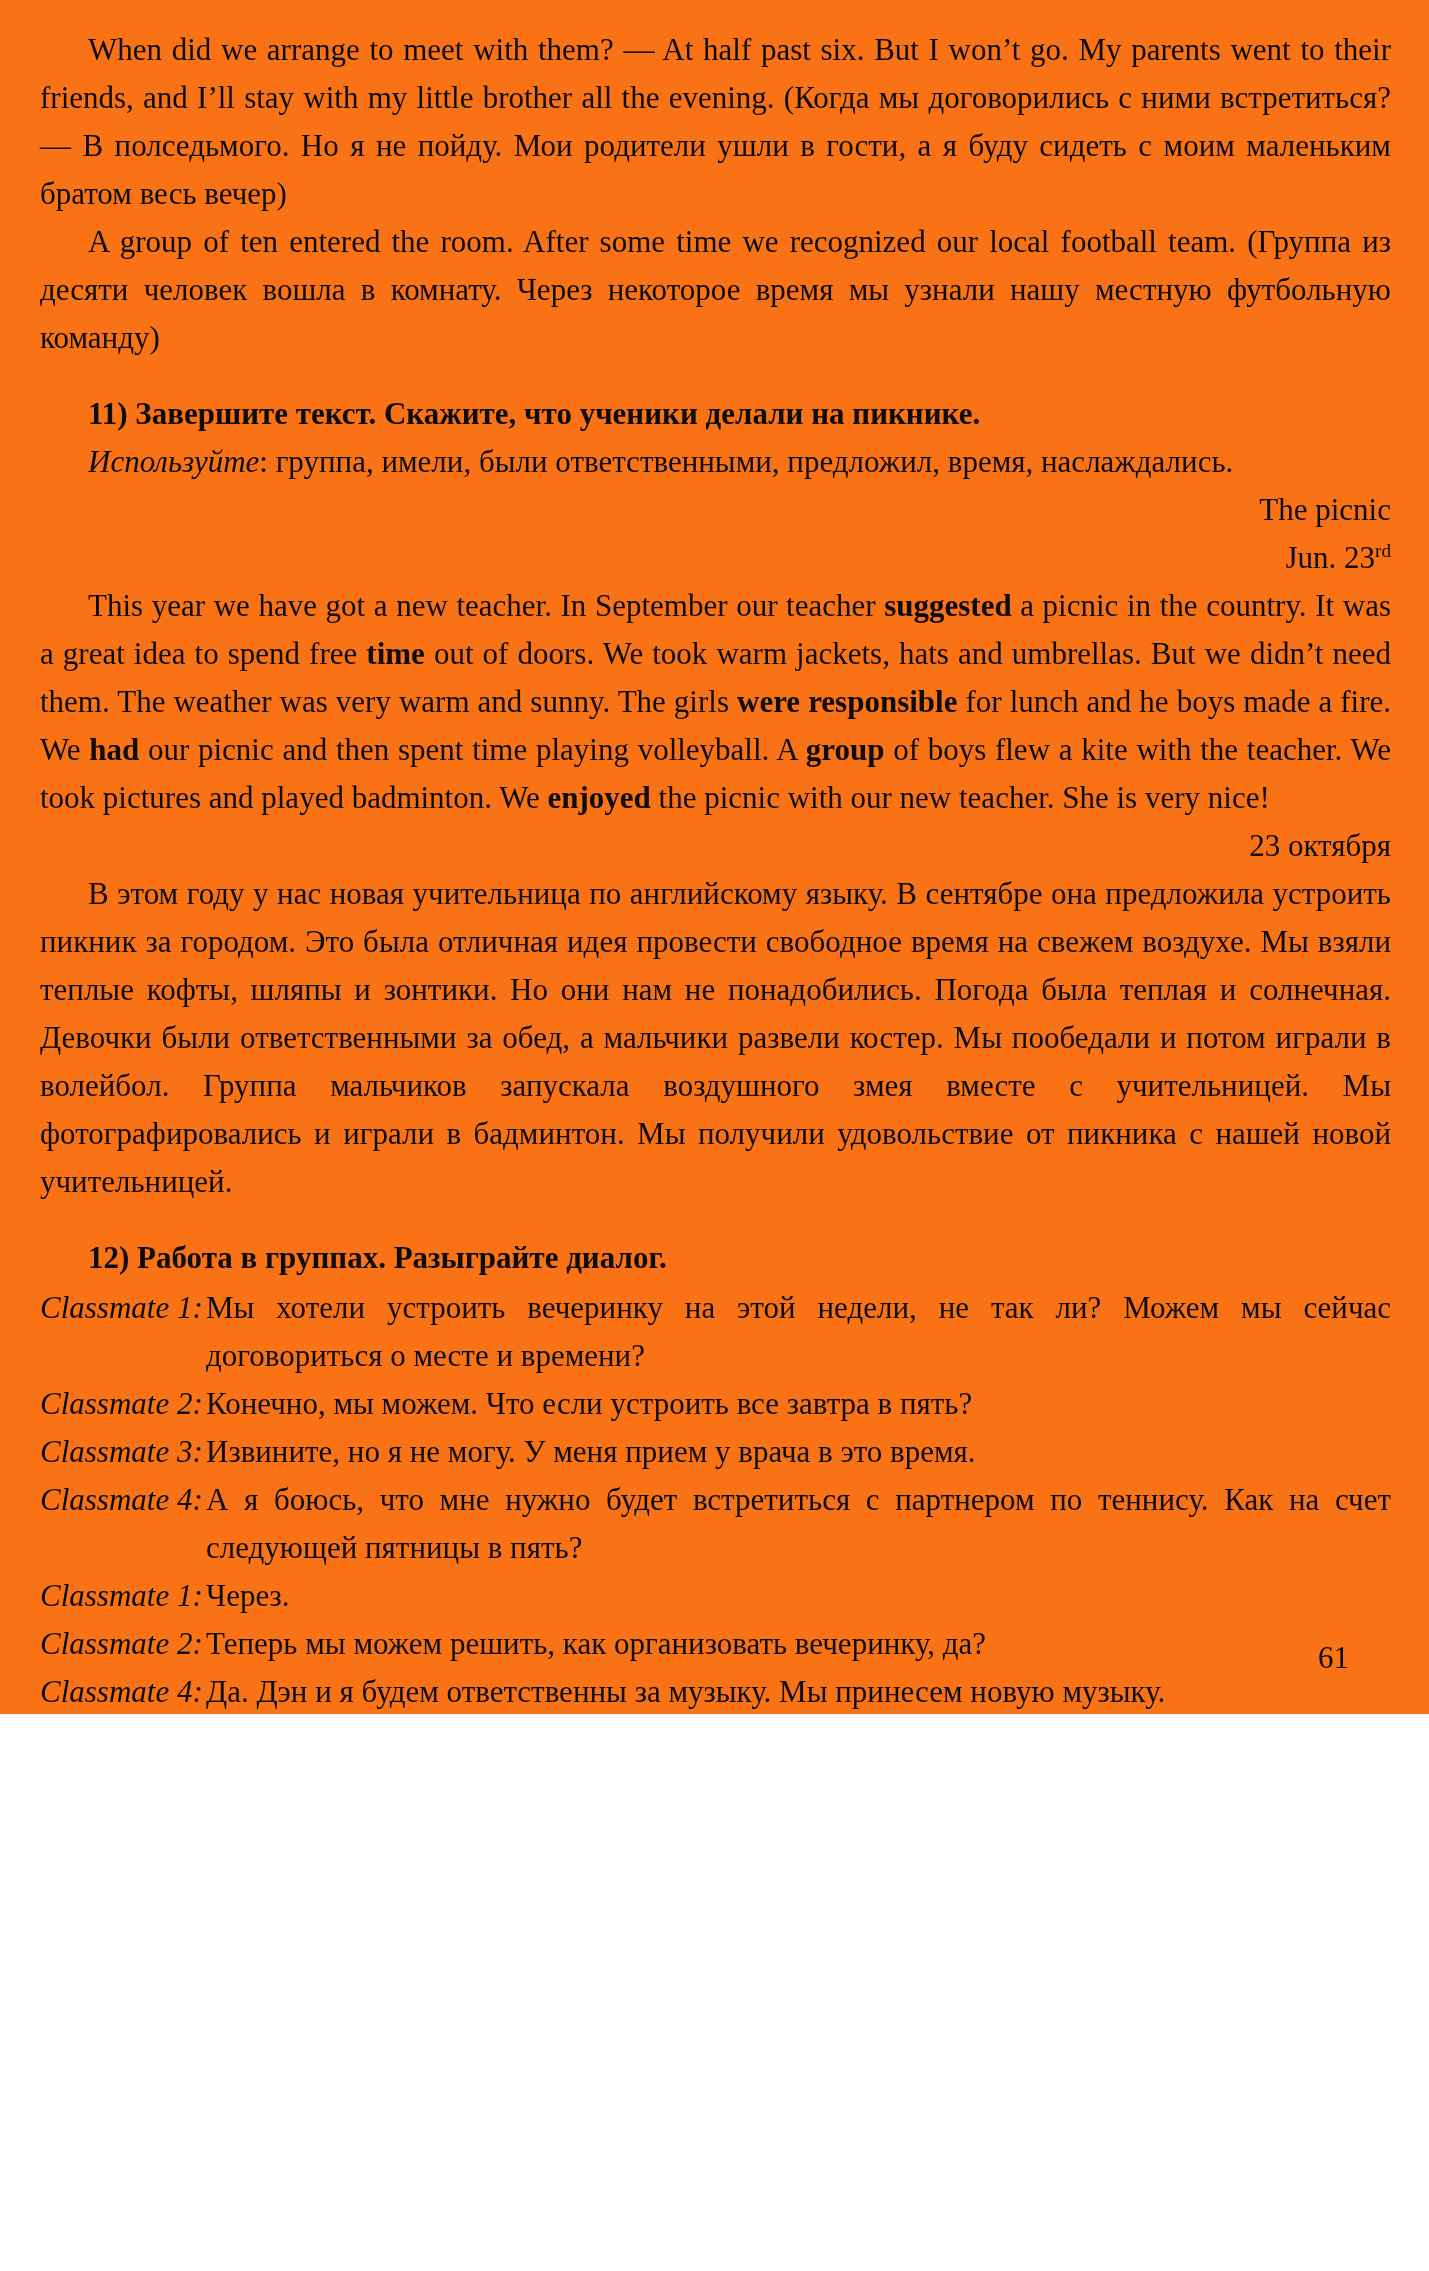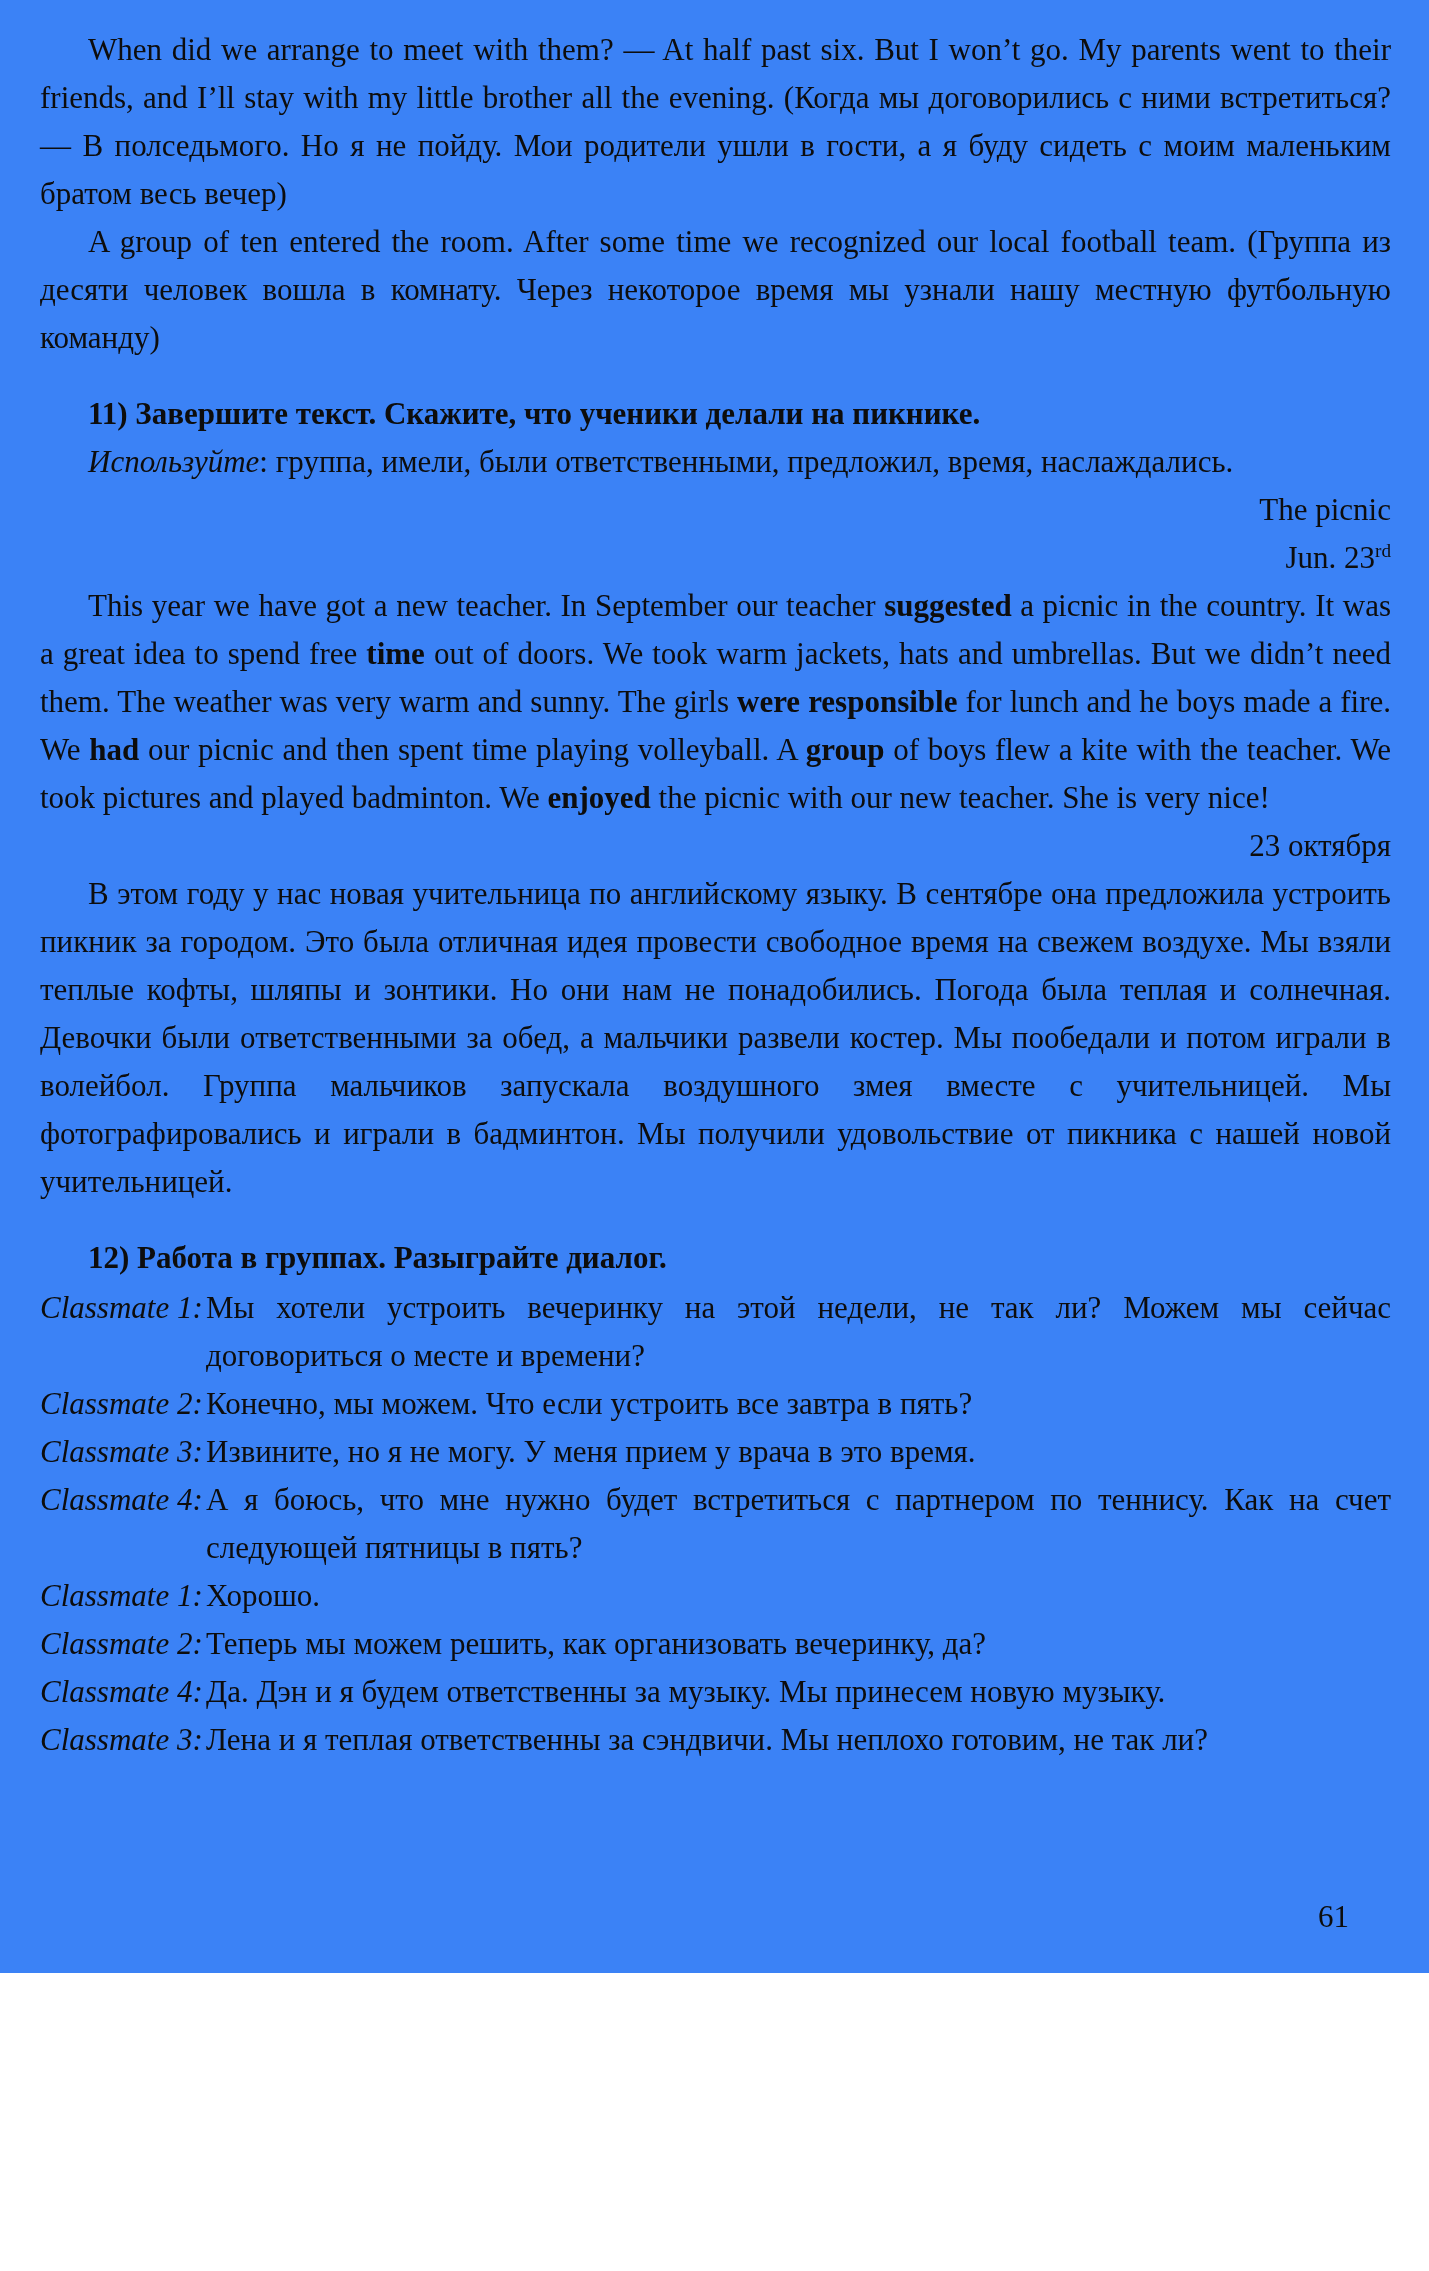--- a/index.html
+++ b/index.html
@@ -3,22 +3,22 @@
 <meta charset="utf-8">
 <style>
   html, body {
     margin: 0;
     padding: 0;
     background: #ffffff;
   }
   .page {
     position: relative;
     width: 1429px;
-    height: 1973px;
-    background: #3b82f6;
+    height: 1714px;
+    background: #f97316;
     color: #0d0d0d;
     font-family: "Liberation Serif", "DejaVu Serif", serif;
     font-size: 31px;
     line-height: 48px;
     box-sizing: border-box;
     padding: 26px 38px 0 40px;
     overflow: hidden;
     -webkit-font-smoothing: antialiased;
   }
   p { margin: 0; }
@@ -99,21 +99,21 @@
     <div class="dialog-row">
       <span class="dialog-speaker">Classmate 3:</span>
       <span class="dialog-text">Извините, но я не могу. У меня прием у врача в это время.</span>
     </div>
     <div class="dialog-row">
       <span class="dialog-speaker">Classmate 4:</span>
       <span class="dialog-text">А я боюсь, что мне нужно будет встретиться с партнером по теннису. Как на счет следующей пятницы в пять?</span>
     </div>
     <div class="dialog-row">
       <span class="dialog-speaker">Classmate 1:</span>
-      <span class="dialog-text">Хорошо.</span>
+      <span class="dialog-text">Через.</span>
     </div>
     <div class="dialog-row">
       <span class="dialog-speaker">Classmate 2:</span>
       <span class="dialog-text">Теперь мы можем решить, как организовать вечеринку, да?</span>
     </div>
     <div class="dialog-row">
       <span class="dialog-speaker">Classmate 4:</span>
       <span class="dialog-text">Да. Дэн и я будем ответственны за музыку. Мы принесем новую музыку.</span>
     </div>
     <div class="dialog-row">

